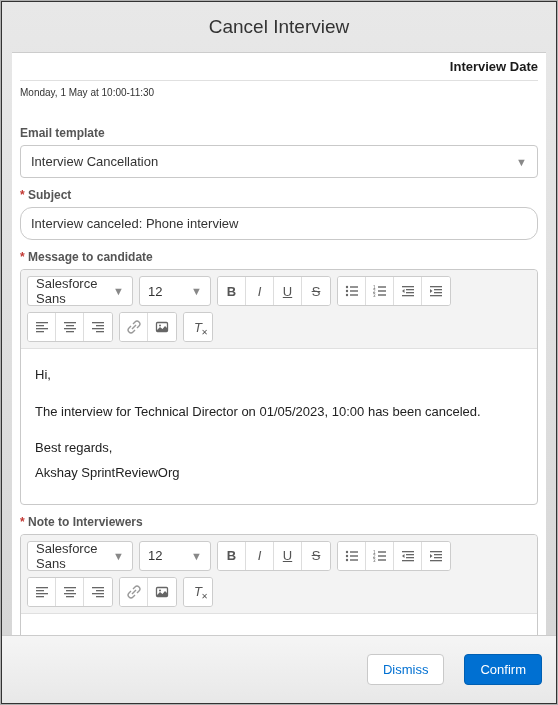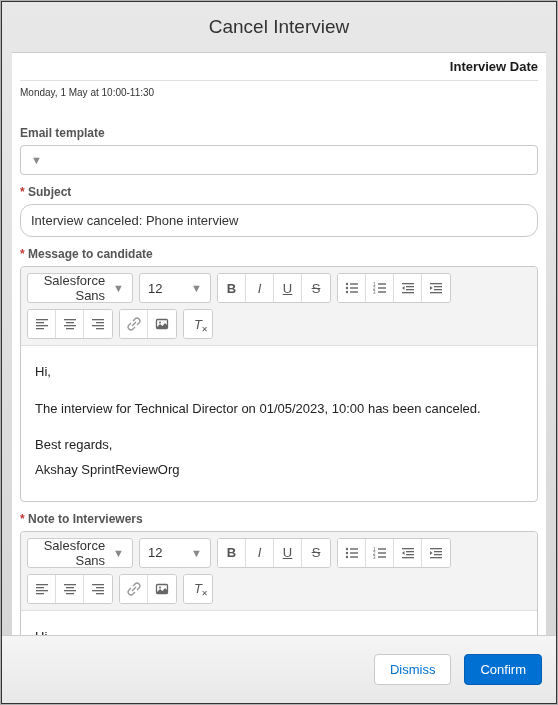--- a/index.html
+++ b/index.html
@@ -16,41 +16,42 @@
 .required::before { content: "* "; color: #c23934; }
 .select { width: 100%; border: 1px solid #c9c9c9; border-radius: 4px; padding: 8px 10px; font-size: 13px; color: #333; background: #fff; display: flex; justify-content: space-between; align-items: center; cursor: pointer; }
 .chev { color: #888; font-size: 11px; }
 .input { width: 100%; border: 1px solid #c9c9c9; border-radius: 12px; padding: 8px 10px; font-size: 13px; color: #333; }
 .editor { border: 1px solid #c9c9c9; border-radius: 4px; margin-top: 4px; }
 .toolbar { background: #f3f3f3; border-bottom: 1px solid #e0e0e0; padding: 6px; display: flex; flex-wrap: wrap; gap: 6px; border-radius: 4px 4px 0 0; }
 .tb-group { display: flex; border: 1px solid #ccc; border-radius: 3px; overflow: hidden; background: #fff; }
 .tb-btn { background: #fff; border: none; border-right: 1px solid #ddd; width: 28px; height: 28px; display: flex; align-items: center; justify-content: center; cursor: pointer; color: #555; font-size: 13px; }
 .tb-btn:last-child { border-right: none; }
 .tb-select { border: 1px solid #ccc; border-radius: 3px; background: #fff; height: 30px; display: flex; align-items: center; padding: 0 8px; font-size: 13px; color: #333; cursor: pointer; gap: 8px; justify-content: space-between; }
-.tb-select.font { width: 106px; text-align: right; }
+.tb-select.font { width: 106px; }
 .tb-select.size { width: 72px; }
 .editor-body { padding: 14px 14px 18px; font-size: 13px; color: #222; line-height: 1.9; }
-.modal-footer { position: absolute; bottom: 0; left: 0; right: 0; height: 68px; background: linear-gradient(#f5f5f5, #e8e8e8); border-top: 1px solid #ccc; display: flex; justify-content: flex-end; align-items: center; gap: 13px; padding: 0 14px; }
+.modal-footer { position: absolute; bottom: 0; left: 0; right: 0; height: 68px; background: linear-gradient(#f5f5f5, #e8e8e8); border-top: 1px solid #ccc; display: flex; justify-content: flex-end; align-items: center; gap: 20px; padding: 0 14px; }
 .btn { border-radius: 4px; padding: 7px 15px; font-size: 13px; cursor: pointer; }
 .btn-sec { background: #fff; border: 1px solid #c9c9c9; color: #0070d2; }
 .btn-pri { background: #0070d2; border: 1px solid #005fb2; color: #fff; }
 svg { pointer-events: none; }
 </style>
 </head>
 <body>
 
 <div class="modal">
   <div class="modal-title">Cancel Interview</div>
 
   <div class="modal-body">
     <div class="section-header">Interview Date</div>
     <div class="datetime">Monday, 1 May at 10:00-11:30</div>
 
     <div class="label">Email template</div>
     <div class="select">
+      <span>Interview Cancellation</span>
       <span class="chev">▼</span>
     </div>
 
     <div class="label required">Subject</div>
     <input class="input" value="Interview canceled: Phone interview" style="">
 
     <div class="label required">Message to candidate</div>
     <div class="editor">
       <div class="toolbar">
         <div class="tb-select font">

